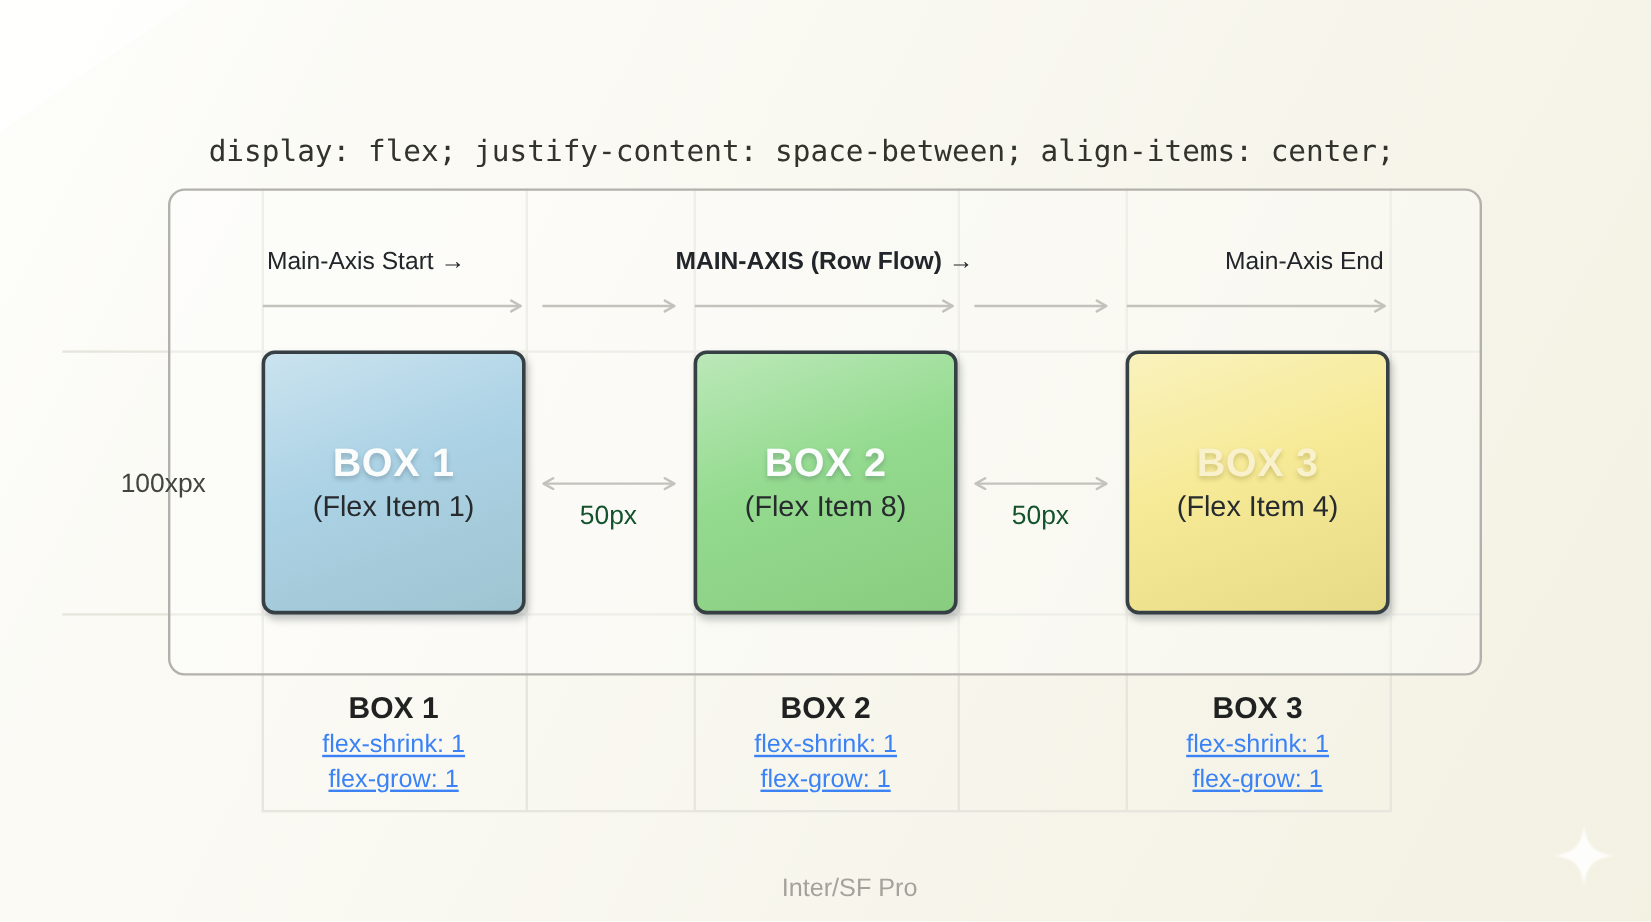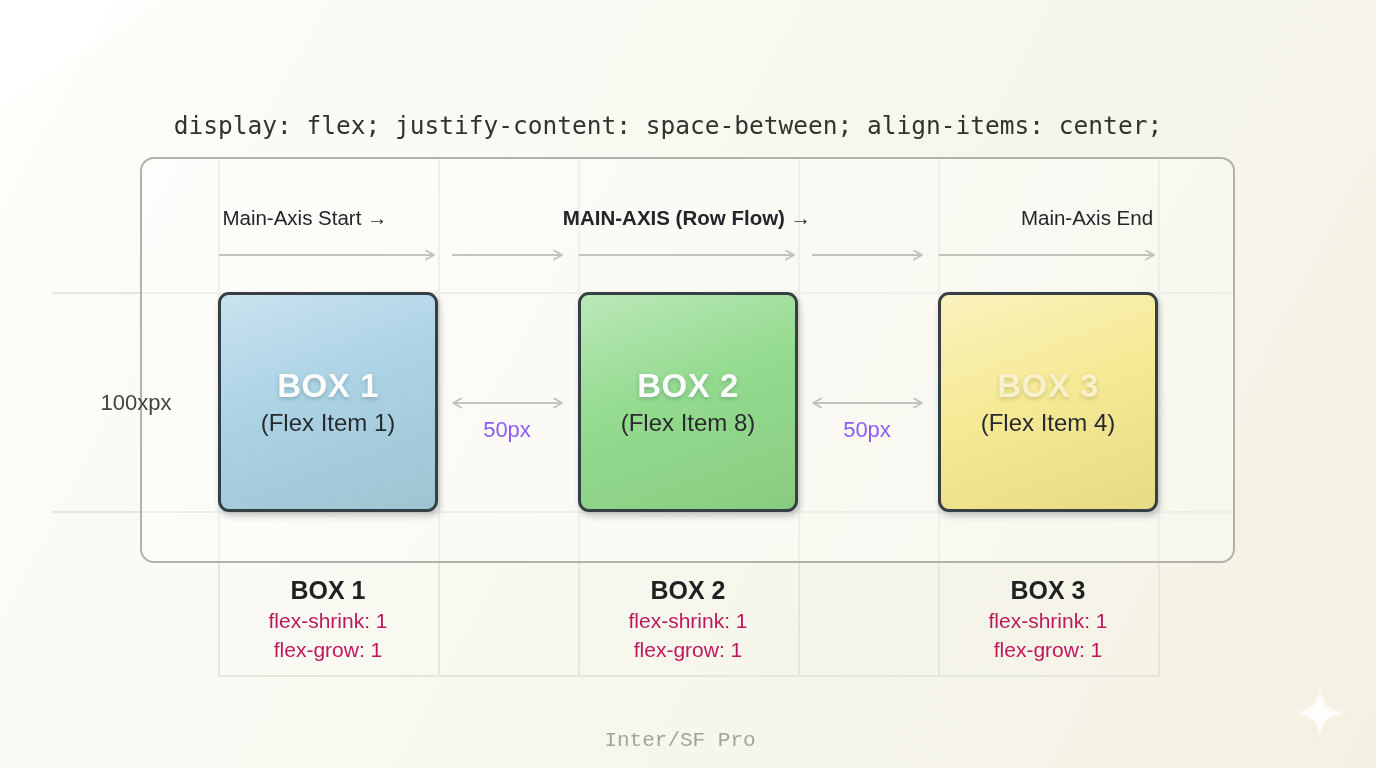--- a/index.html
+++ b/index.html
@@ -44,30 +44,30 @@
     display:flex;flex-direction:column;align-items:center;justify-content:center;
     gap:4px;position:absolute;overflow:hidden;}
   .flex-box::before{content:"";position:absolute;inset:0;
     background:linear-gradient(160deg,rgba(255,255,255,0.40) 0%,rgba(255,255,255,0.05) 45%,rgba(90,90,40,0.10) 100%);}
   .box-title{position:relative;font-size:33px;font-weight:bold;color:#FBFDFC;
     text-shadow:0 2px 4px rgba(55,75,85,0.30);letter-spacing:.5px;}
   .flex-box.b3 .box-title{color:#F8F1CC;text-shadow:0 2px 4px rgba(120,105,30,0.30);}
   .box-subtitle{position:relative;font-size:24px;color:#272B2E;}
 
   
-  .gap-label{top:417px;transform:translateX(-50%);font-size:22px;color:#8b5cf6;}
+  .gap-label{top:417px;transform:translateX(-50%);font-size:22px;color:#14532d;}
   .height-label{left:88px;top:390px;transform:translateX(-50%);font-size:22px;color:#44443F;margin-left:48px;}
 
   
   .legend-col{top:574px;width:260px;transform:translateX(-50%);text-align:center;}
   .legend-title{font-size:25px;font-weight:bold;color:#1F2220;line-height:32px;}
-  .legend-line{font-size:21px;color:#be185d;line-height:29px;}
+  .legend-line{font-size:21px;color:#3b82f6;line-height:29px;text-decoration:underline;}
 
-  .footer-note{left:680px;top:729px;transform:translateX(-50%);
-    font-size:21px;color:#A4A39B;font-family:Liberation Mono, monospace;}
+  .footer-note{left:708px;top:729px;transform:translateX(-50%);
+    font-size:21px;color:#A4A39B;}
 </style>
 </head>
 <body>
 
 <div class="abs corner-fold"></div>
 <svg class="abs sparkle" viewBox="0 0 46 46">
   <path d="M23,0 C25,16 30,21 46,23 C30,25 25,30 23,46 C21,30 16,25 0,23 C16,21 21,16 23,0 Z" fill="#FFFFFF"></path>
 </svg>
 
 <div class="abs code-title">display: flex; justify-content: space-between; align-items: center;</div>

